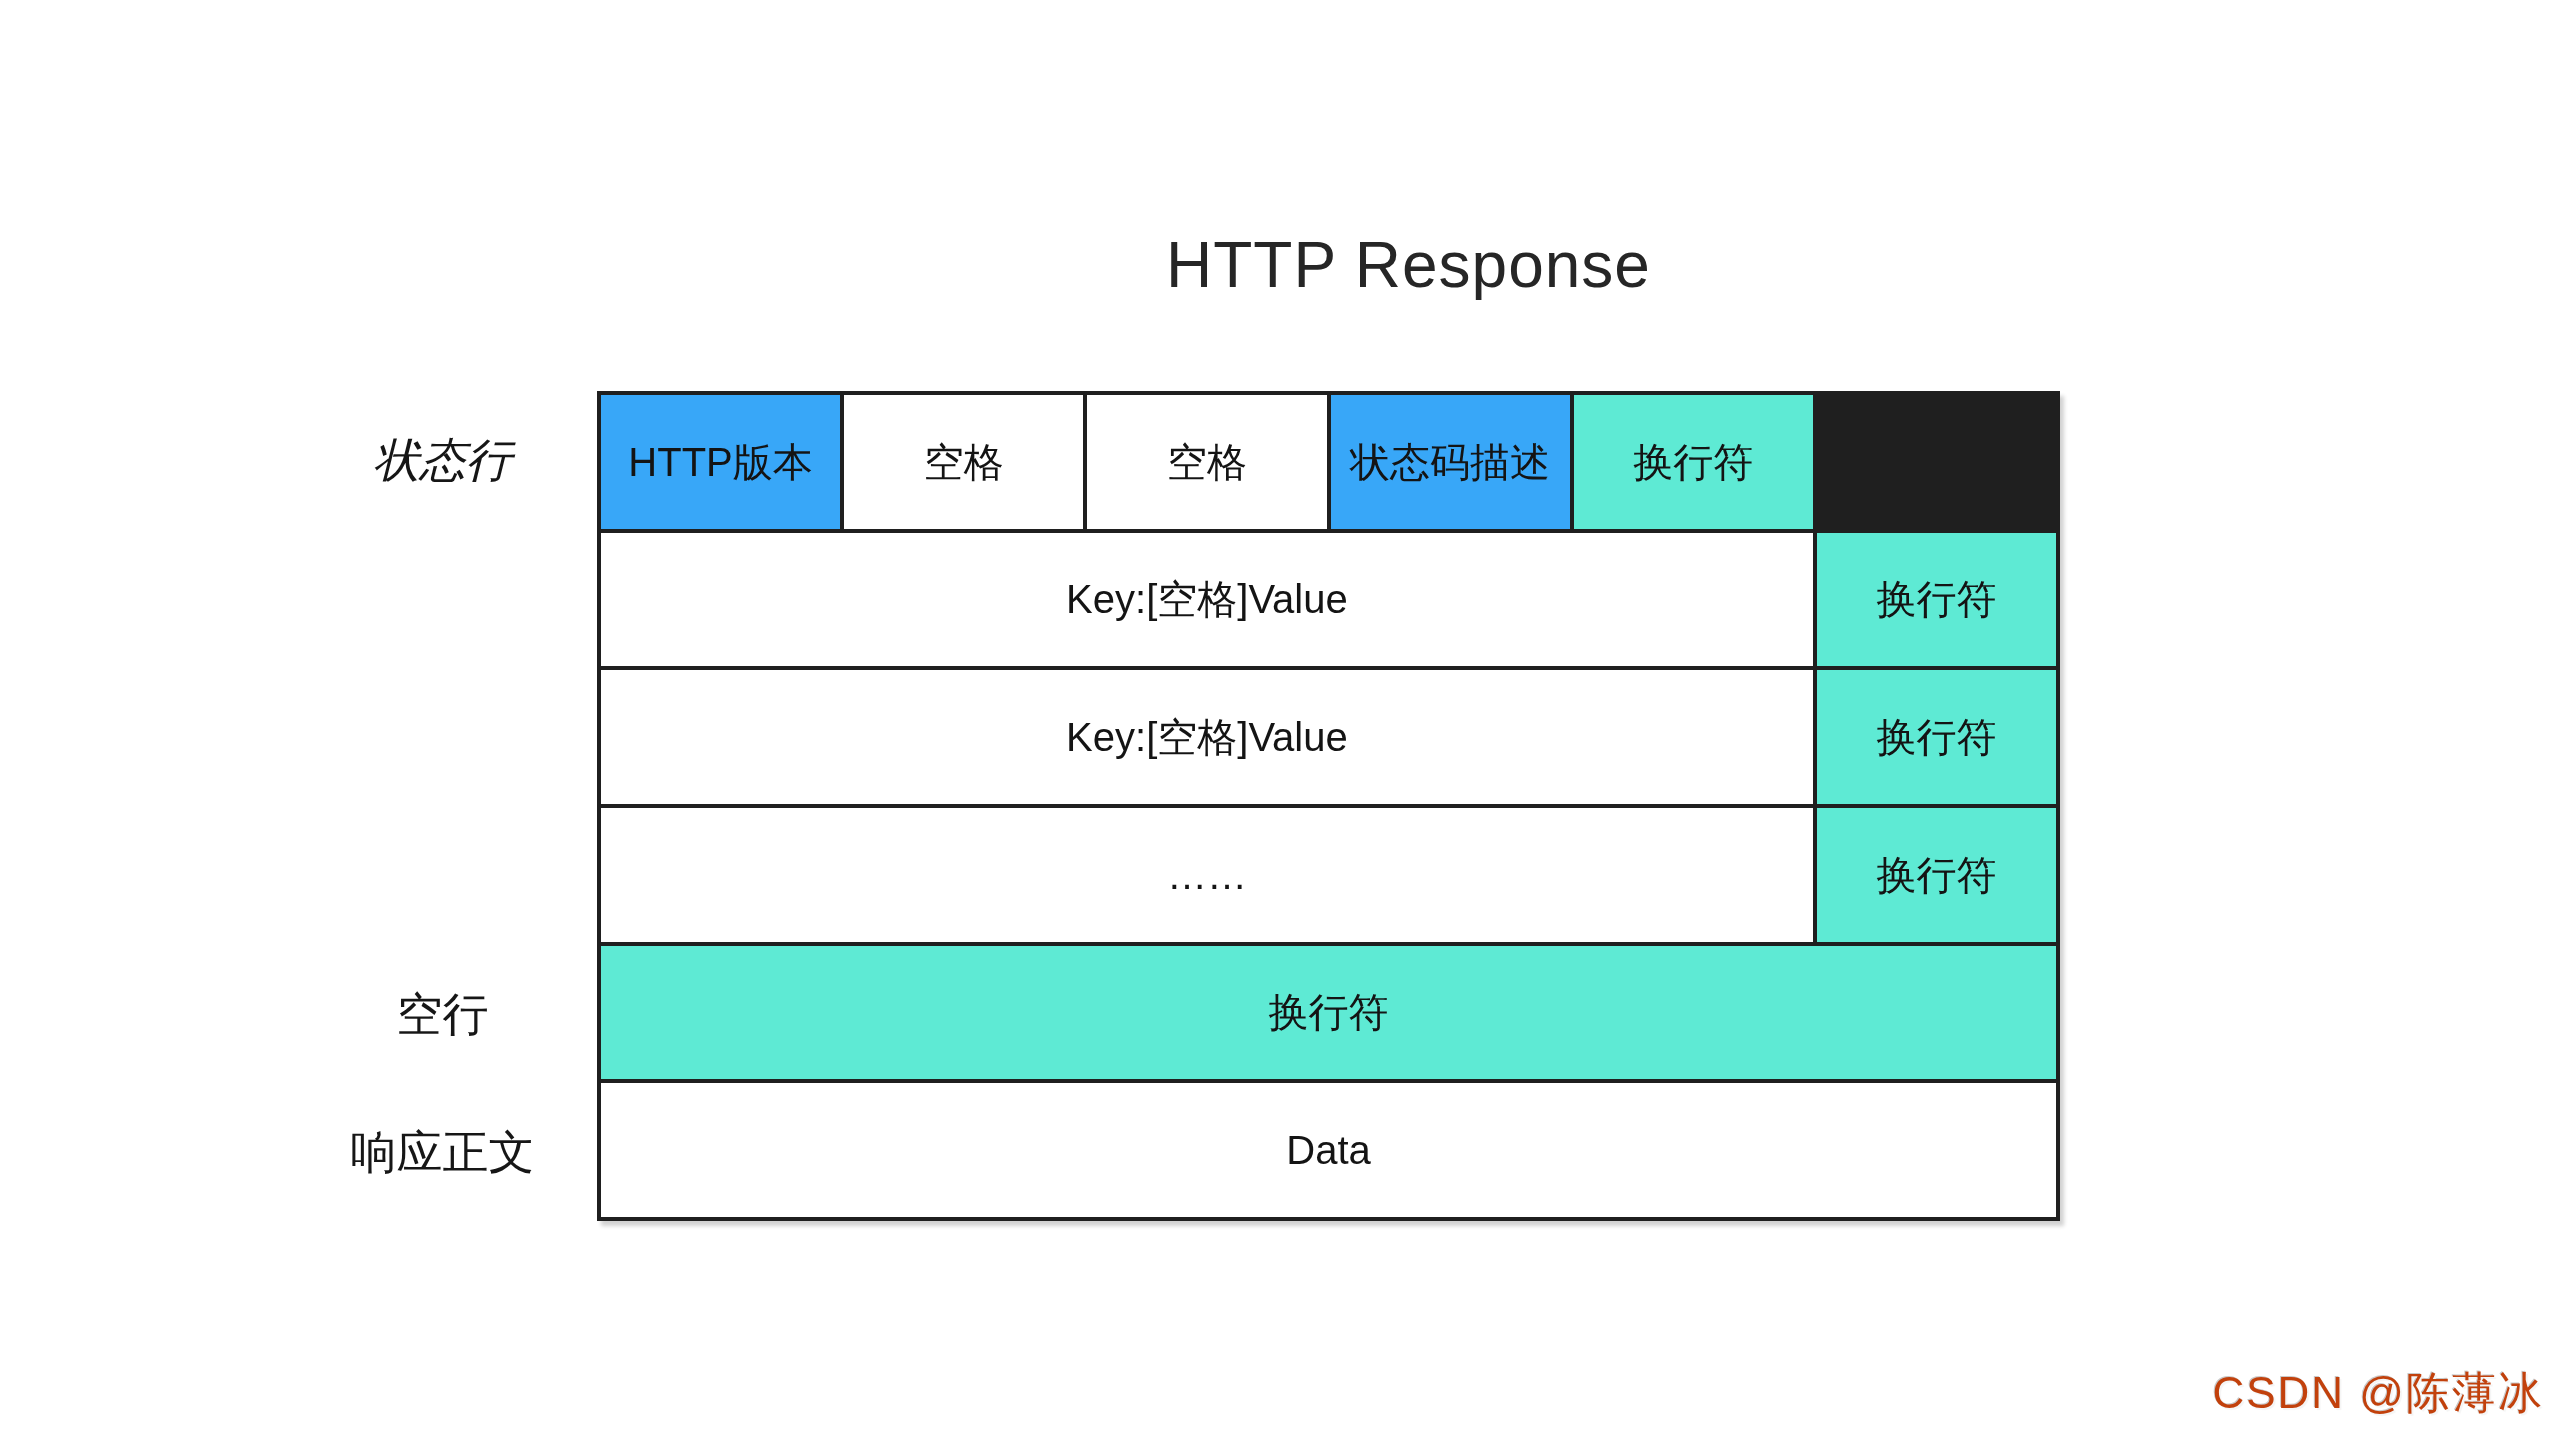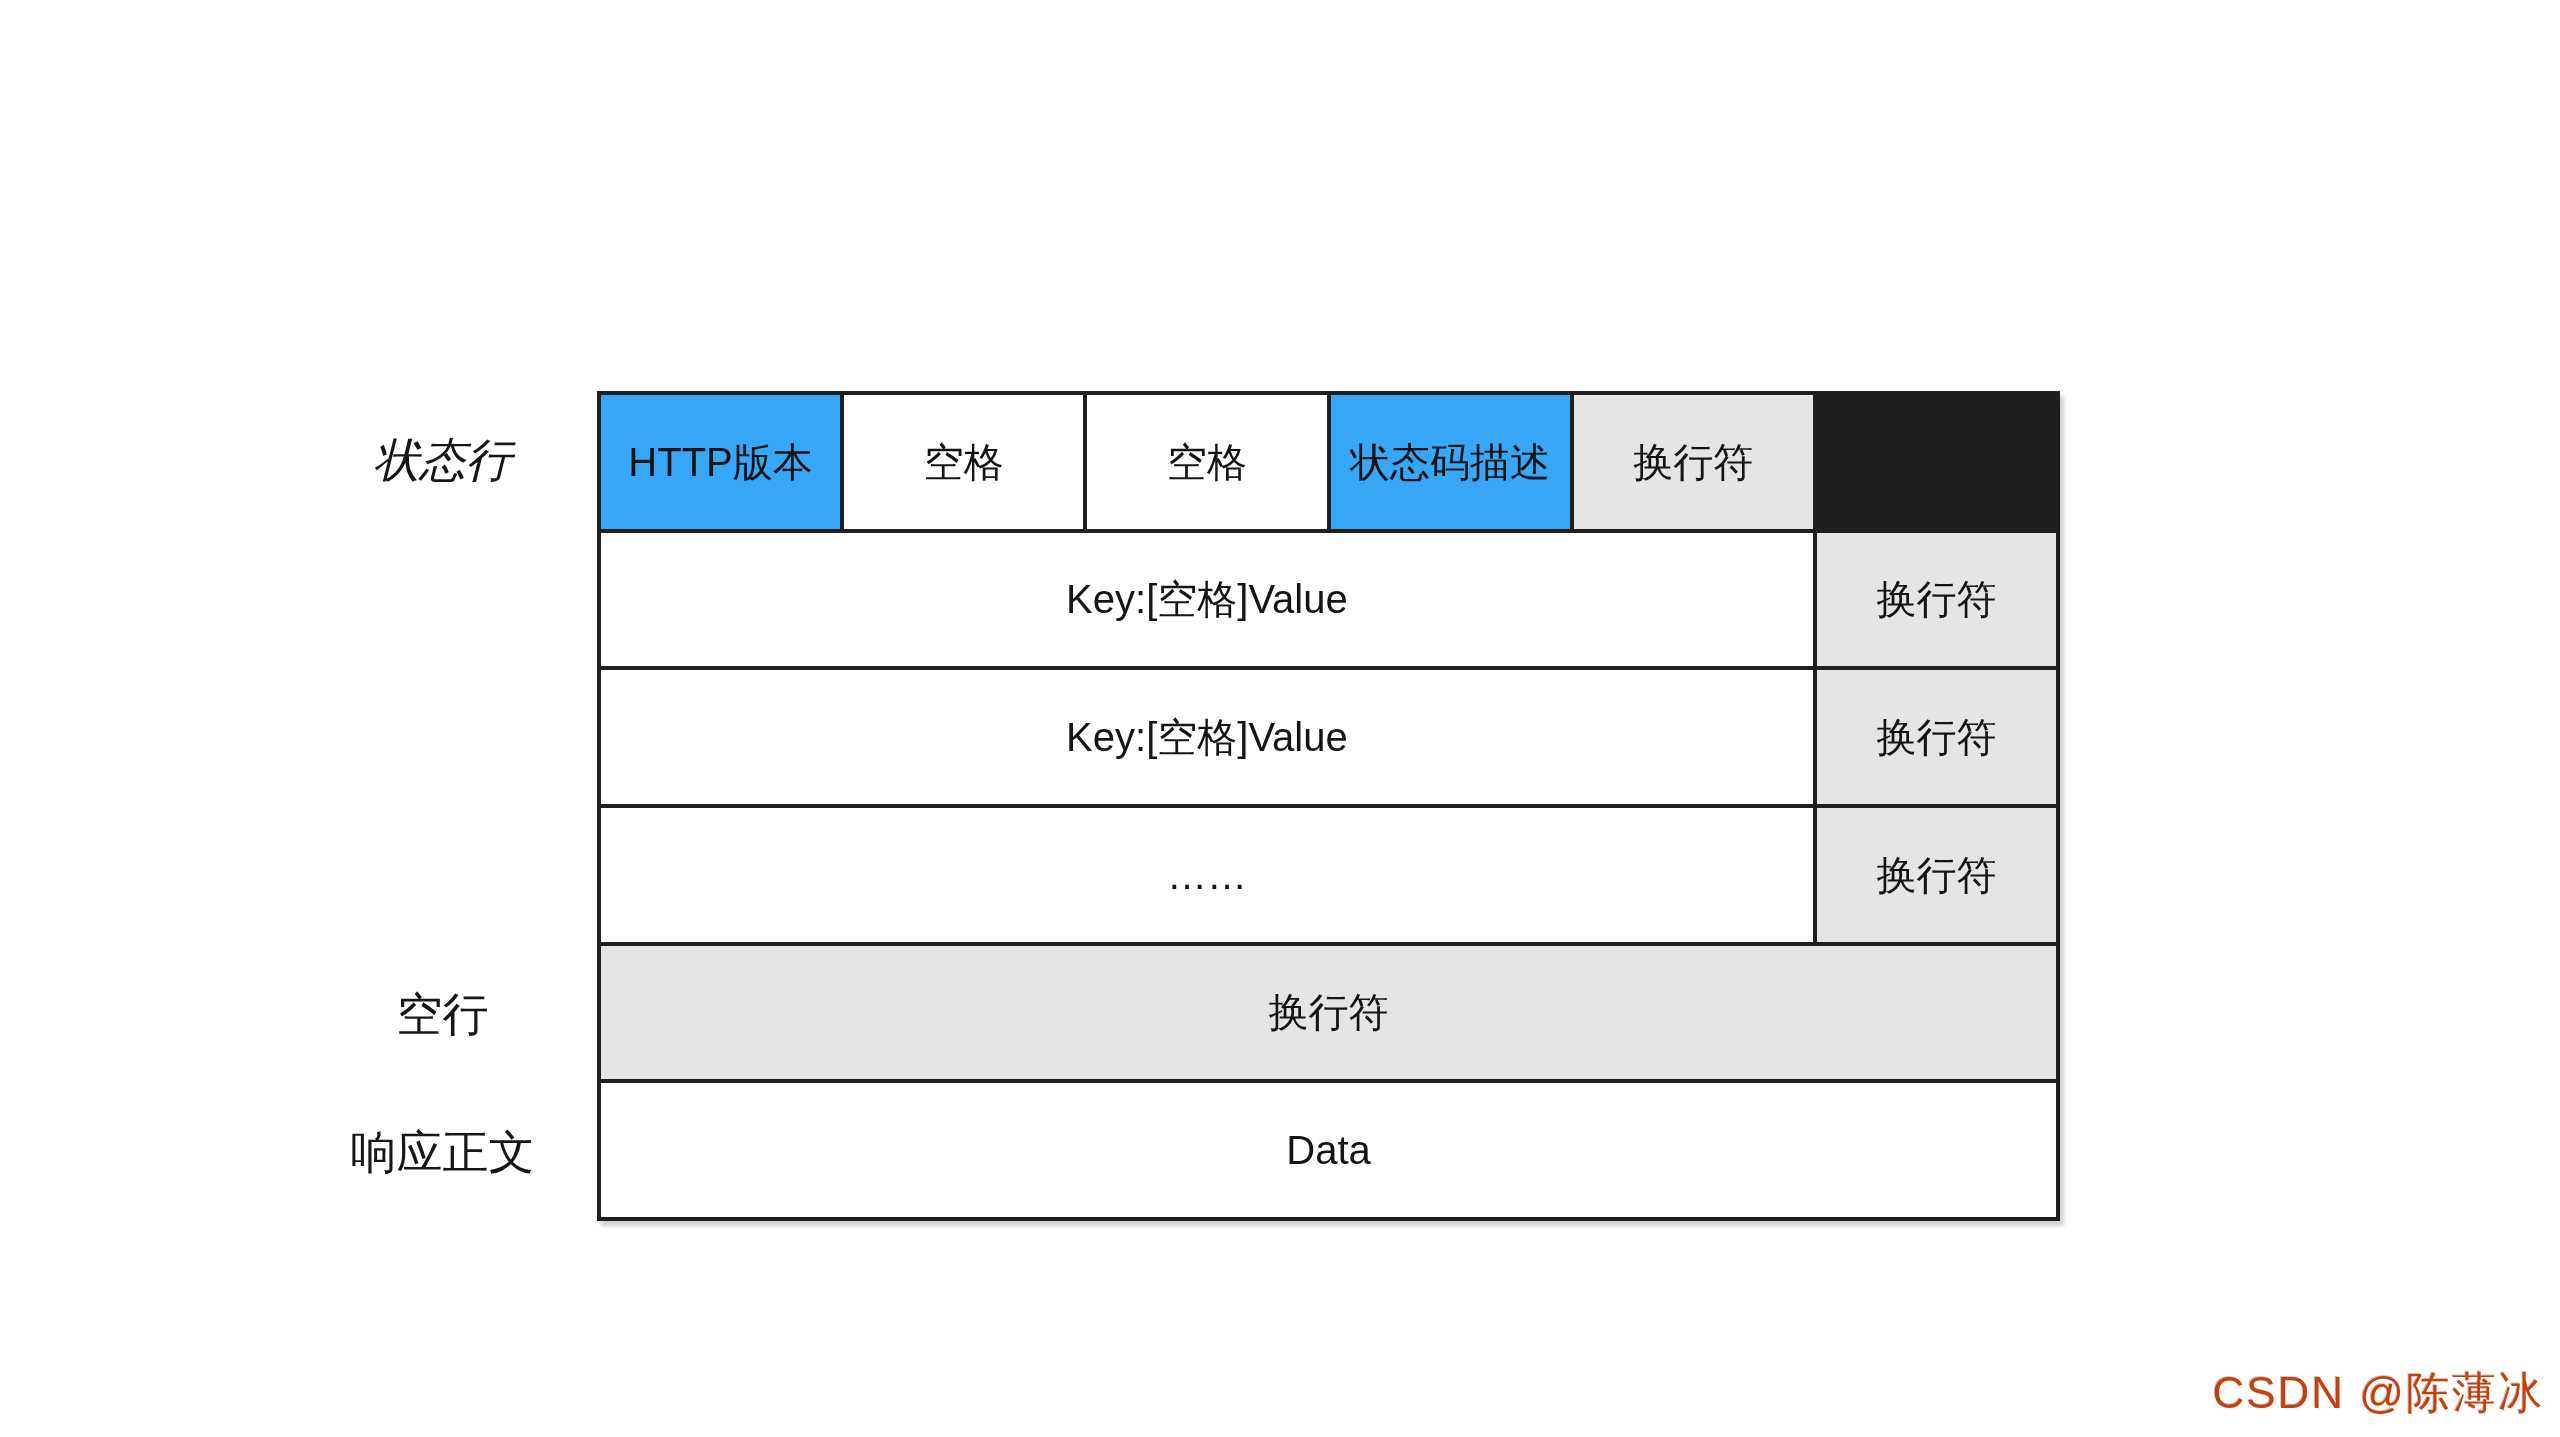--- a/index.html
+++ b/index.html
@@ -62,40 +62,41 @@
     display: flex;
     align-items: center;
     justify-content: center;
     font-size: 40px;
     color: #141414;
     background: #ffffff;
     line-height: 1;
     white-space: nowrap;
   }
   .c-blue   { background: #38a7f8; }
-  .c-orange { background: #e5e5e5; }
+  .c-orange { background: #5eead4; }
   .c-white  { background: #ffffff; }
   .span5 { grid-column: span 5; }
   .span6 { grid-column: span 6; }
 
   .watermark {
     position: absolute;
     right: 16px;
     bottom: 14px;
     font-size: 44px;
     color: #c2410c;
     text-shadow: 2px 2px 1px #f5f5f5, -1px -1px 0 #c9c9c9;
     letter-spacing: 2px;
   }
 </style>
 </head>
 <body>
 
 <div class="page">
 
+  <h1 class="title">HTTP Response</h1>
 
   <div class="row-label label-status">状态行</div>
   <div class="row-label label-blank">空行</div>
   <div class="row-label label-body">响应正文</div>
 
   <div class="table">
 
     <div class="cell c-blue">HTTP版本</div>
     <div class="cell c-white">空格</div>
     <div class="cell c-white">空格</div>

